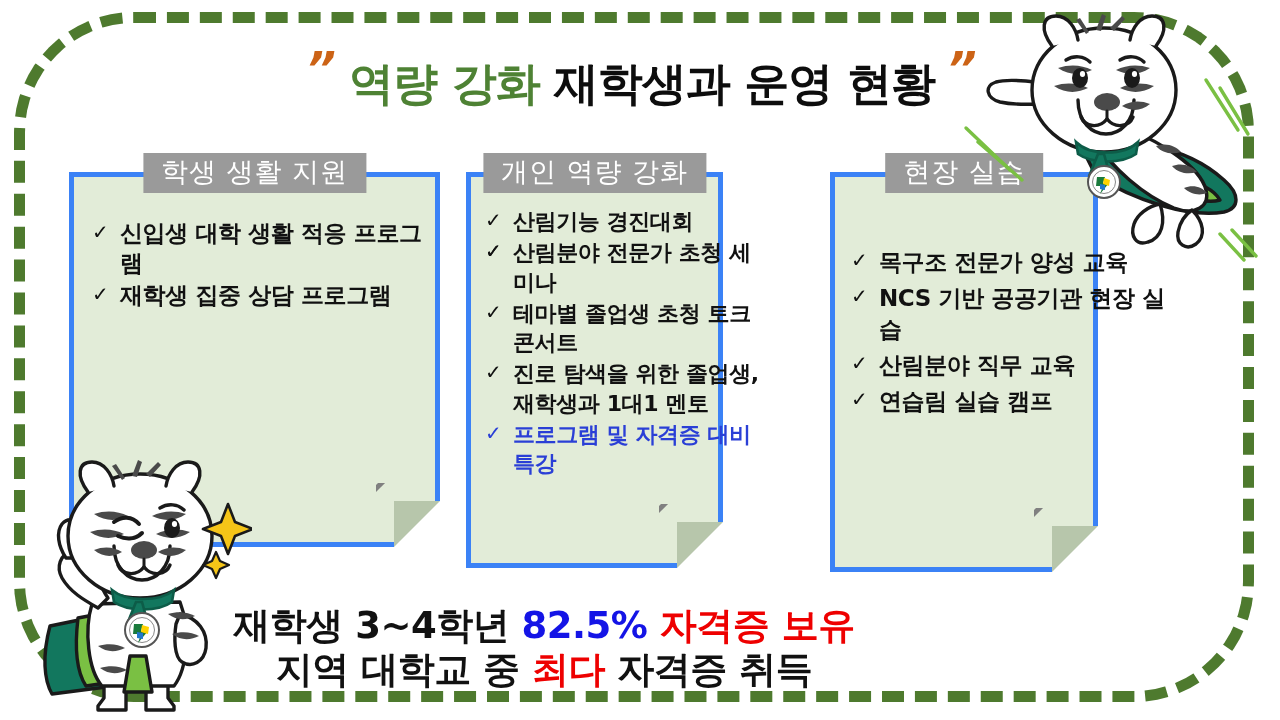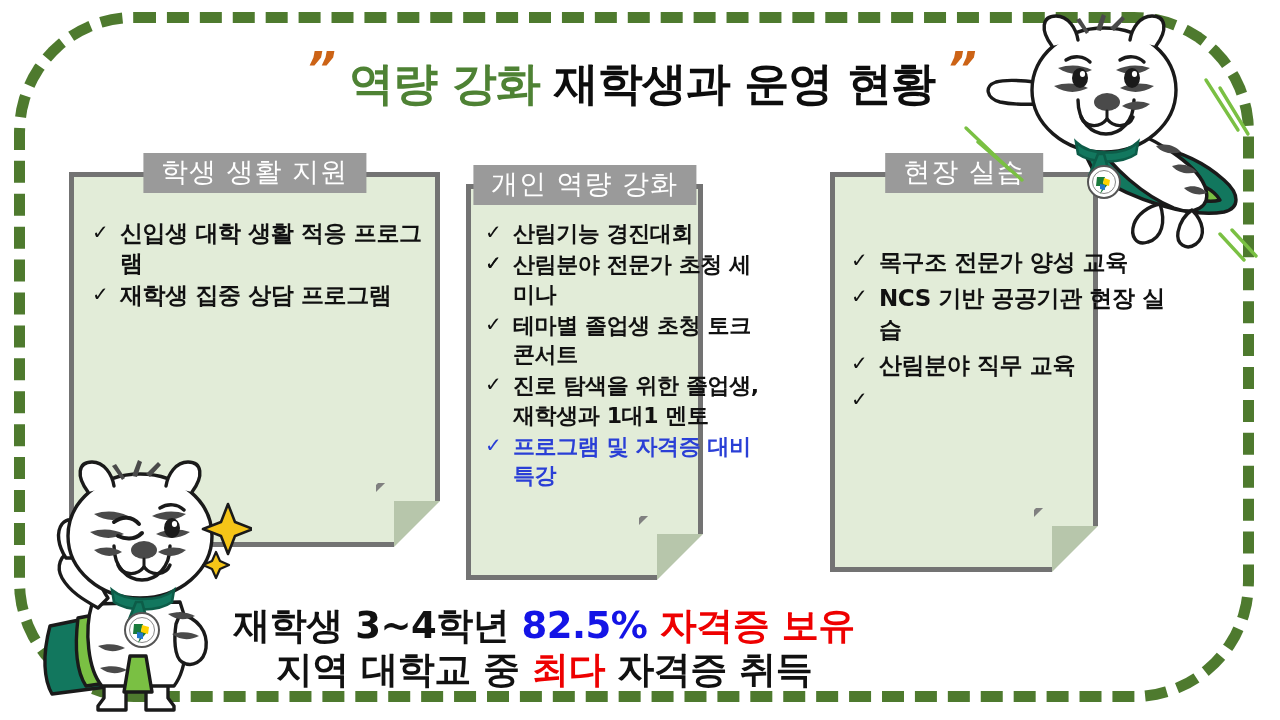--- a/index.html
+++ b/index.html
@@ -58,21 +58,21 @@
     vertical-align: 14px;
     letter-spacing: -3px;
   }
   .quote.left  { margin-right: 16px; }
   .quote.right { margin-left: 12px; }
 
   
   .card {
     position: absolute;
     background: #e2ecd8;
-    border: 5px solid #737373;
+    border: 5px solid #3b82f6;
     box-sizing: border-box;
   }
   .card .fold {
     position: absolute;
     right: -5px;
     bottom: -5px;
     width: 0;
     height: 0;
     border-left: 46px solid #b7c6ab;
     border-bottom: 46px solid #ffffff;
@@ -136,21 +136,21 @@
     font-weight: normal;
     color: #111111;
   }
   .card-list li.blue, .card-list li.blue .check { color: #2a3fd6; }
 
   
   #card-1 { left: 69px; top: 172px; width: 371px; height: 375px; }
   #card-1 .card-list { position: absolute; left: 16px; top: 42px; width: 338px; }
 
   
-  #card-2 { left: 466px; top: 184px; width: 237px; height: 396px; padding-left: 6px; }
+  #card-2 { left: 466px; top: 172px; width: 257px; height: 396px; padding-left: 6px; }
   #card-2 .card-list { position: absolute; left: 12px; top: 30px; width: 282px; }
   #card-2 .card-list li { font-size: 22px; line-height: 1.33; }
 
   
   #card-3 { left: 830px; top: 172px; width: 268px; height: 400px; }
   #card-3 .card-list { position: absolute; left: 14px; top: 70px; width: 320px; }
   #card-3 .card-list li { line-height: 1.38; margin-bottom: 4px; }
 
   
   .summary {
@@ -245,20 +245,21 @@
       <li>
         <span class="check">✓</span>
         <span>NCS 기반 공공기관 현장 실습</span>
       </li>
       <li>
         <span class="check">✓</span>
         <span>산림분야 직무 교육</span>
       </li>
       <li>
         <span class="check">✓</span>
+        <span>연습림 실습 캠프</span>
       </li>
     </ul>
     <div class="fold"></div>
     <div class="fold-edge"></div>
   </div>
 
   <div class="summary">
     <div class="line"><span>재학생 3~4학년 </span><span class="s-blue">82.5%</span><span class="s-red"> 자격증 보유</span></div>
     <div class="line"><span>지역 대학교 중 </span><span class="s-red">최다</span><span> 자격증 취득</span></div>
   </div>

